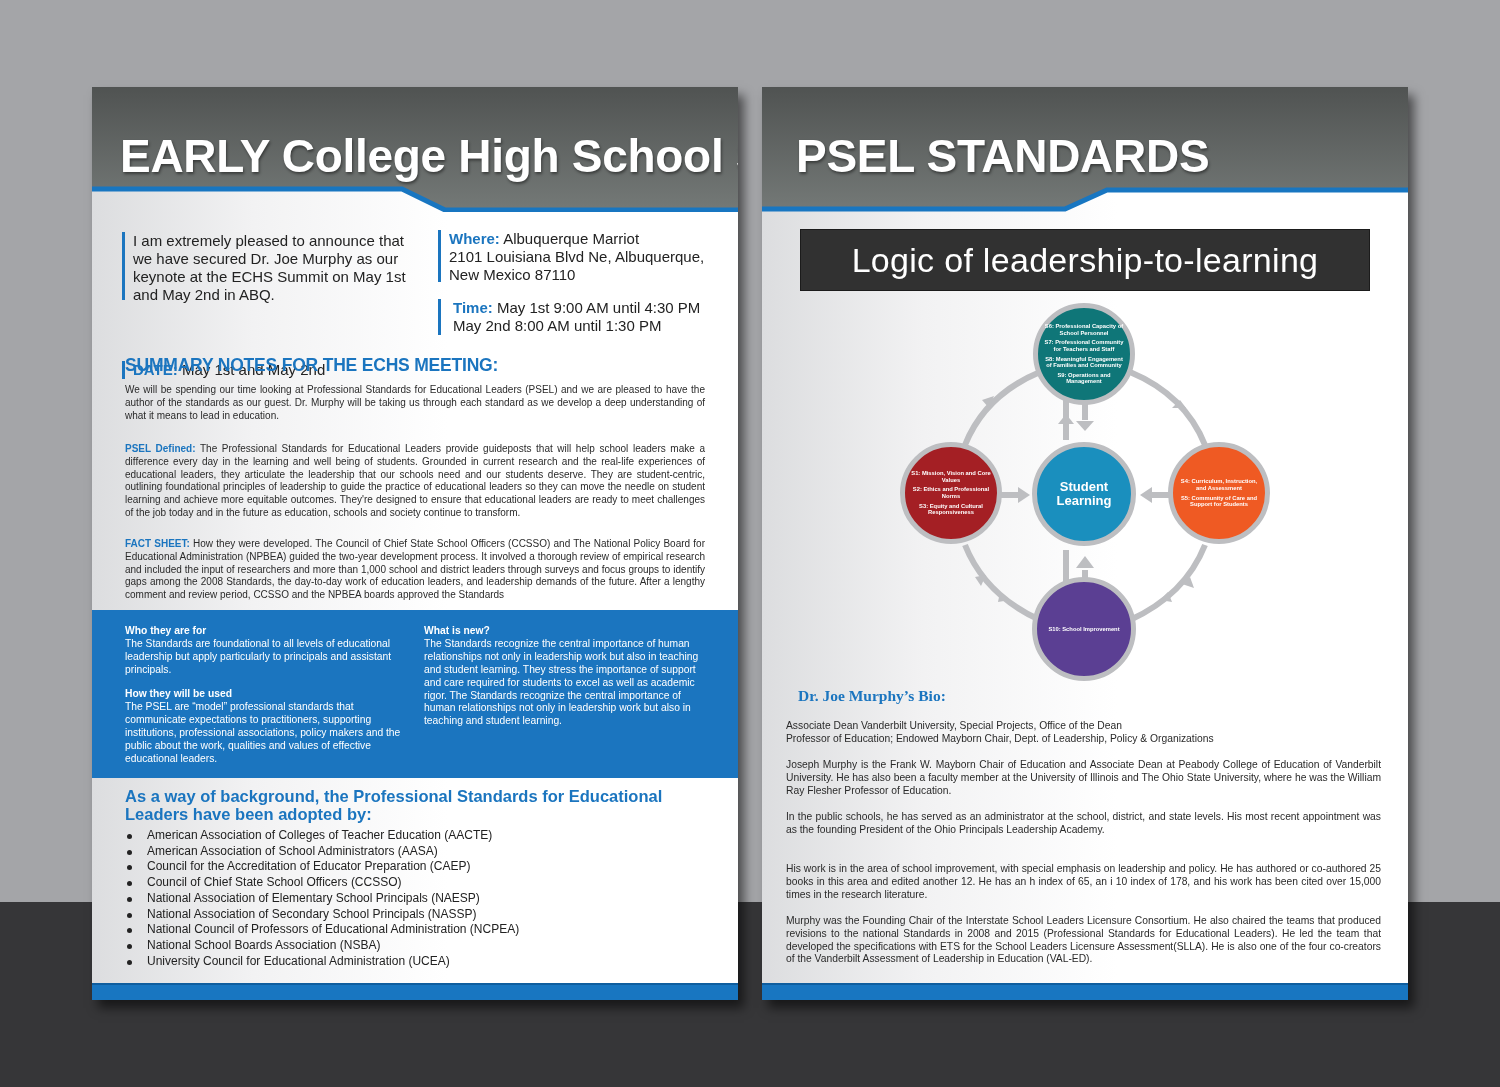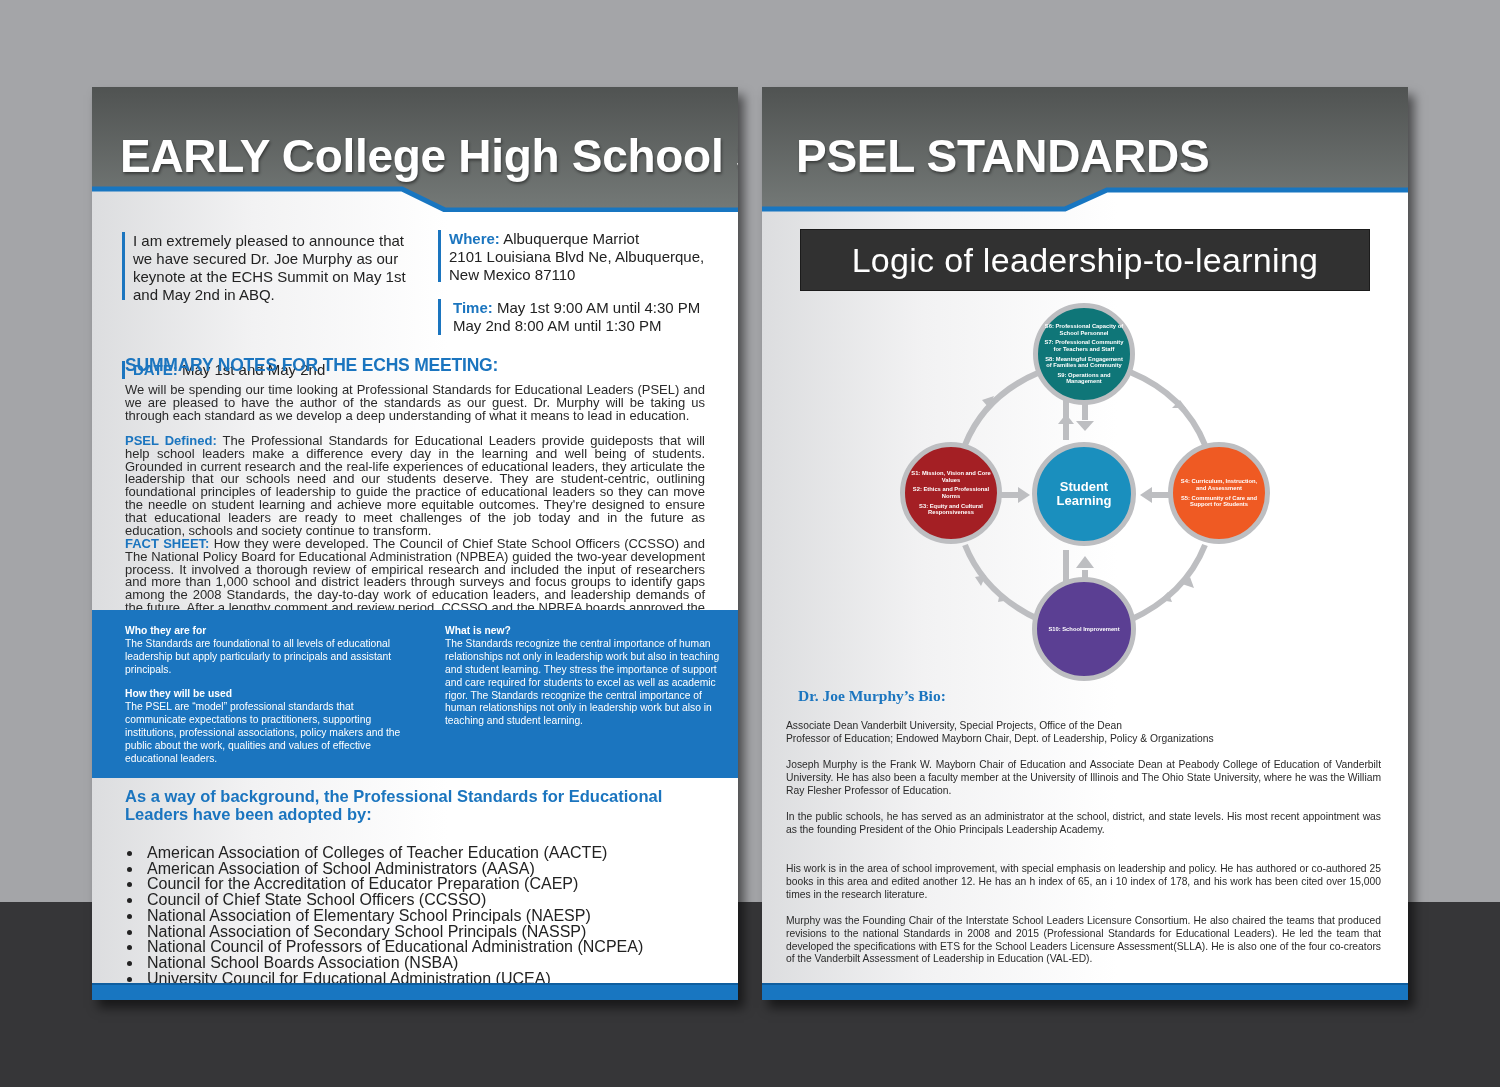--- a/index.html
+++ b/index.html
@@ -44,38 +44,38 @@
     font-size: 15px; line-height: 18px; color: #222;
   }
   .blue-label { color: #1b75bf; font-weight: bold; }
 
   .summary-heading {
     position: absolute; left: 33px; top: 268px;
     color: #1b75bf; font-weight: bold; font-size: 17.5px; letter-spacing: -0.2px;
   }
   .para {
     position: absolute; left: 33px; width: 580px;
-    font-size: 13px; line-height: 12.8px; color: #2a2a2a; text-align: justify;
+    font-size: 10px; line-height: 12.8px; color: #2a2a2a; text-align: justify;
   }
   .para .blue-label { font-weight: bold; }
 
   .blue-box {
     position: absolute; left: 0; top: 523px; width: 100%; height: 168px;
     background: #1b75bf; color: #fff;
   }
   .box-col { position: absolute; font-size: 10.3px; line-height: 12.9px; }
   .box-col .bh { font-weight: bold; }
 
   .adopted-heading {
     position: absolute; left: 33px; top: 700px; width: 600px;
     color: #1b75bf; font-weight: bold; font-size: 16.5px; line-height: 18px;
   }
   .adopted-list {
     position: absolute; left: 33px; top: 741px; list-style: none;
-    font-size: 16px; line-height: 15.7px; color: #222; margin-top: 17px;
+    font-size: 12px; line-height: 15.7px; color: #222;
   }
   .adopted-list li { position: relative; padding-left: 22px; white-space: nowrap; }
   .adopted-list li::before {
     content: ""; position: absolute; left: 2px; top: 6px;
     width: 5px; height: 5px; border-radius: 50%; background: #222;
   }
 
   
   .logic-banner {
     position: absolute; left: 38px; top: 142px; width: 570px; height: 62px;
@@ -137,38 +137,38 @@
   <div class="intro-col" style="left:346px; top:212px; width:300px; height:36px;padding-left:12px;">
     <div><span class="blue-label">Time:</span>
       <span>May 1st 9:00 AM until 4:30 PM</span></div>
     <div>May 2nd 8:00 AM until 1:30 PM</div>
   </div>
 
   <div class="summary-heading">SUMMARY NOTES FOR THE ECHS MEETING:</div>
 
   <div class="para" style="top:297px;">We will be spending our time looking at Professional Standards for Educational Leaders (PSEL) and we are pleased to have the author of the standards as our guest.  Dr. Murphy will be taking us through each standard as we develop a deep understanding of what it means to lead in education.</div>
 
-  <div class="para" style="top:348px;">
+  <div class="para" style="top:356px;">
     <span class="blue-label">PSEL Defined:</span><span> The Professional Standards for Educational Leaders provide guideposts that will help school leaders make a difference every day in the learning and well being of students. Grounded in current research and the real-life experiences of educational leaders, they articulate the leadership that our schools need and our students deserve. They are student-centric, outlining foundational principles of leadership to guide the practice of educational leaders so they can move the needle on student learning and achieve more equitable outcomes. They're designed to ensure that educational leaders are ready to meet challenges of the job today and in the future as education, schools and society continue to transform.</span>
   </div>
 
   <div class="para" style="top:451px;">
     <span class="blue-label">FACT SHEET:</span><span>  How they were developed. The Council of Chief State School Officers (CCSSO) and The National Policy Board for Educational Administration (NPBEA) guided the two-year development process. It involved a thorough review of empirical research and included the input of researchers and more than 1,000 school and district leaders through surveys and focus groups to identify gaps among the 2008 Standards, the day-to-day work of education leaders, and leadership demands of the future. After a lengthy comment and review period, CCSSO and the NPBEA boards approved the Standards</span>
   </div>
 
   <div class="blue-box">
     <div class="box-col" style="left:33px; top:15px; width:285px;">
       <div class="bh">Who they are for</div>
       <div>The Standards are foundational to all levels of educational leadership but apply particularly to principals and assistant principals.</div>
     </div>
     <div class="box-col" style="left:33px; top:78px; width:285px;">
       <div class="bh">How they will be used</div>
       <div>The PSEL are “model” professional standards that communicate expectations to practitioners, supporting institutions, professional associations, policy makers and the public about the work, qualities and values of effective educational leaders.</div>
     </div>
-    <div class="box-col" style="left:332px; top:15px; width:290px;margin-left:21px;">
+    <div class="box-col" style="left:332px; top:15px; width:290px;">
       <div class="bh">What is new?</div>
       <div>The Standards recognize the central importance of human relationships not only in leadership work but also in teaching and student learning. They stress the importance of support and care required for students to excel as well as academic rigor. The Standards recognize the central importance of human relationships not only in leadership work but also in teaching and student learning.</div>
     </div>
   </div>
 
   <div class="adopted-heading">As a way of background, the Professional Standards for Educational Leaders have been adopted by:</div>
   <ul class="adopted-list">
     <li>American Association of Colleges of Teacher Education (AACTE)</li>
     <li>American Association of School Administrators (AASA)</li>
     <li>Council for the Accreditation of Educator Preparation (CAEP)</li>

